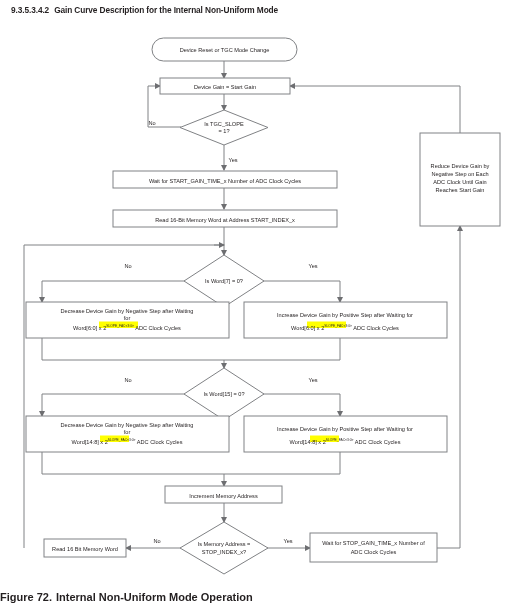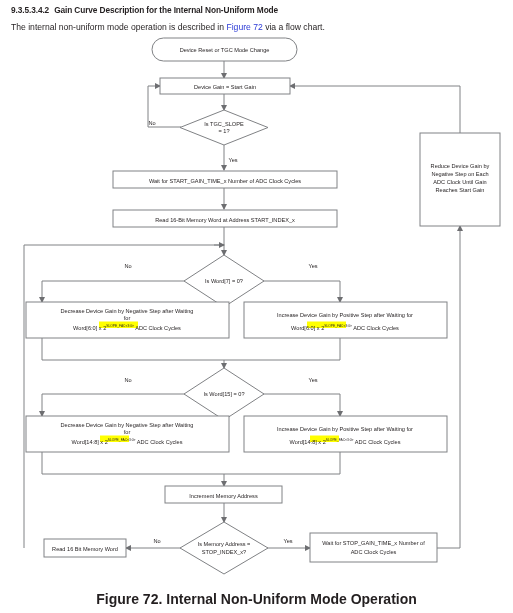--- a/index.html
+++ b/index.html
@@ -17,44 +17,41 @@
     letter-spacing:-0.1px; white-space:nowrap;
   }
   .sec-head .num{margin-right:5px;}
   .intro{
     position:absolute; left:11px; top:22px;
     font-size:8.6px; white-space:nowrap;
   }
   .intro .lnk{color:#2b3ad6;}
   .caption{
     position:absolute; left:0; right:0; top:591px;
-    text-align:center; font-size:14px; font-weight:bold;
+    font-size:11px; font-weight:bold;
   }
   .caption .cnum{margin-right:4px;}
   svg.flow{position:absolute;left:0;top:0;width:513px;height:588px;}
   svg.flow text{font-family:"Liberation Sans", sans-serif;fill:#231f20;}
   .nodebox{fill:#ffffff;stroke:#808285;stroke-width:1;}
   .conn{stroke:#808285;stroke-width:1;fill:none;}
   .lbl{font-size:5.6px;}
   .sup{font-size:3.3px;}
   .hl{fill:#ffff00;}
   .branch{font-size:5.6px;}
 </style>
 </head>
 <body>
 
 <div class="doc">
 
   <div class="sec-head">
     <span class="num">9.3.5.3.4.2</span><span>Gain Curve Description for the Internal Non-Uniform Mode</span>
   </div>
 
-  <div class="intro">
-    <span>The internal non-uniform mode operation is described in </span><span class="lnk">Figure 72</span><span> via a flow chart.</span>
-  </div>
 
   <svg class="flow" viewBox="0 0 513 588">
     <defs>
       <marker id="ah" markerWidth="6" markerHeight="6" refX="5" refY="3" orient="auto">
         <path d="M0,0 L6,3 L0,6 z" fill="#6d6e71"></path>
       </marker>
     </defs>
 
     <g>
 

